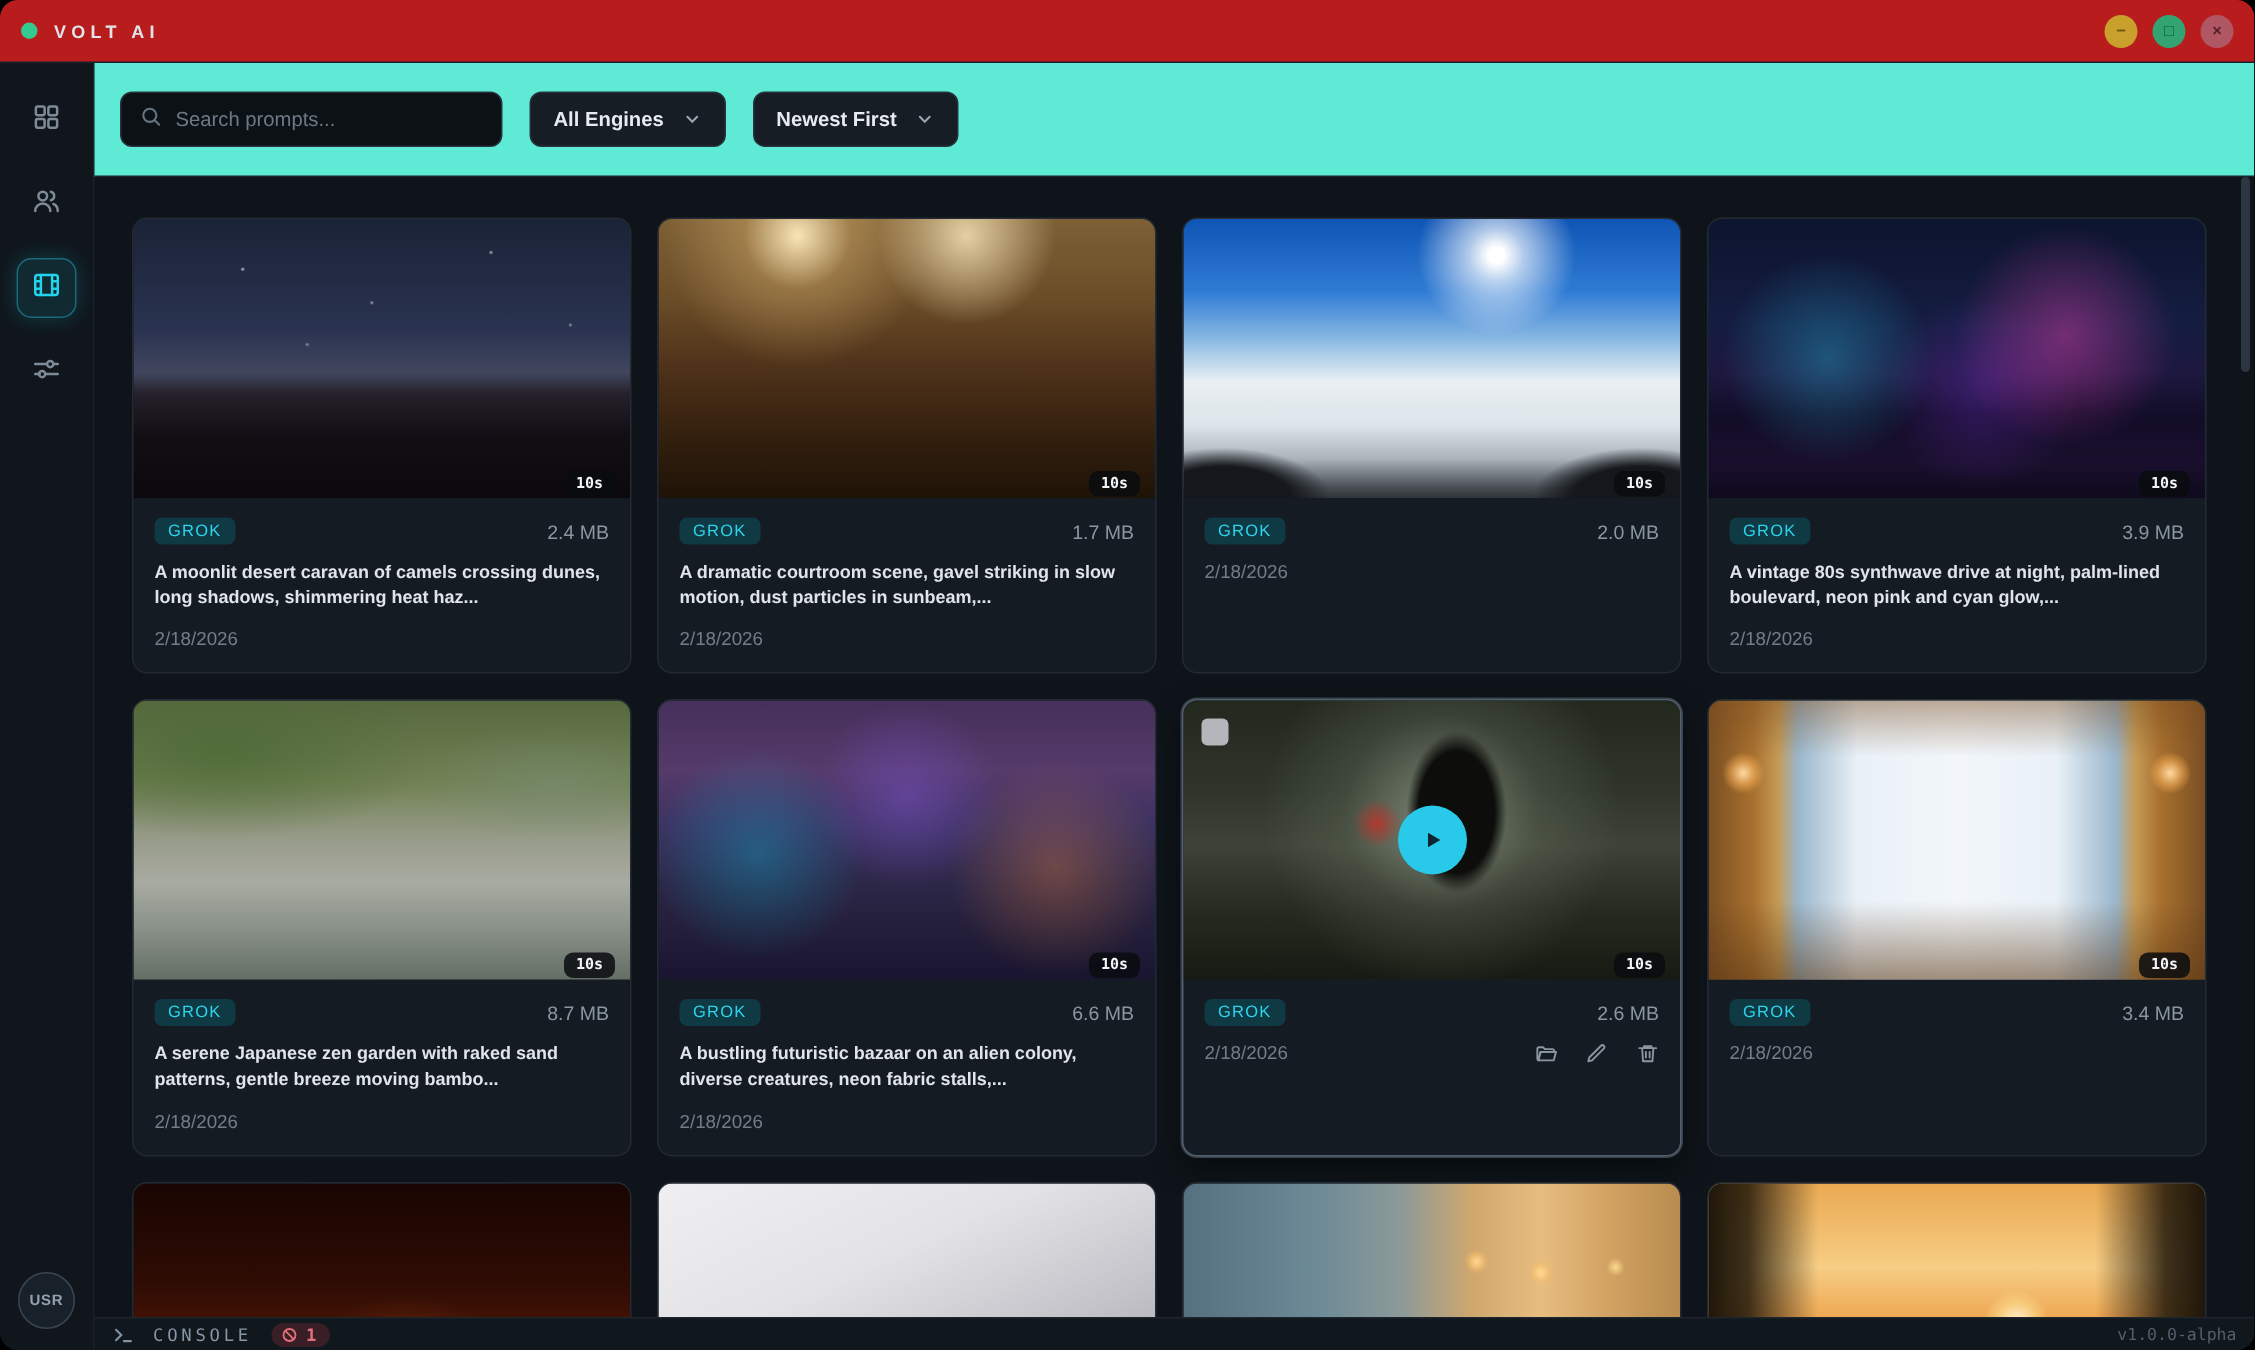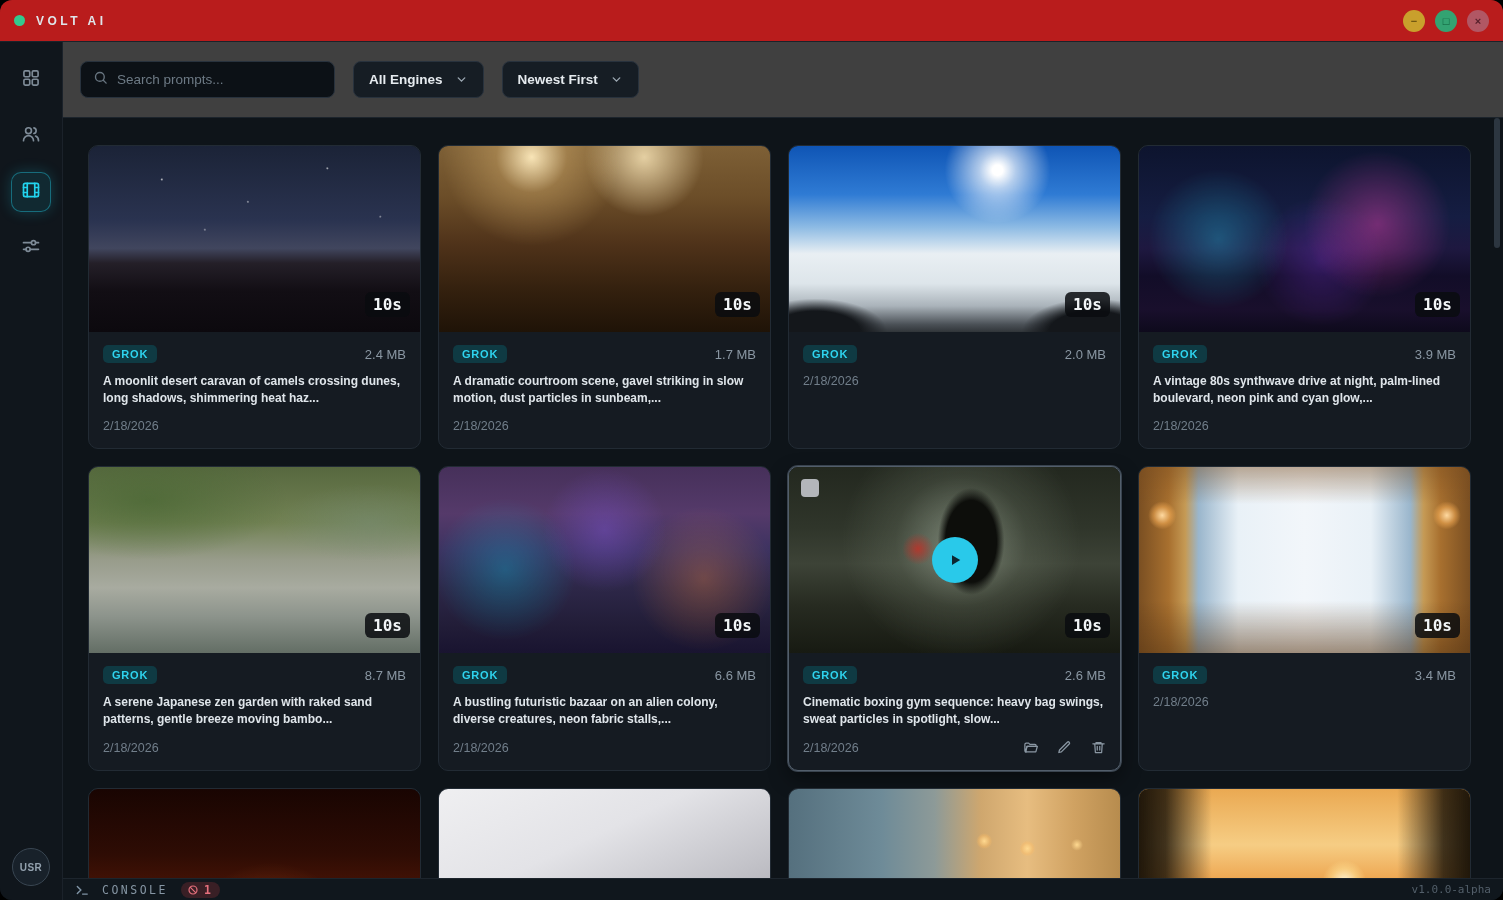--- a/index.html
+++ b/index.html
@@ -32,46 +32,46 @@
               border:1px solid transparent; }
   .nav-item.active { color:#22d3ee; background:rgba(34,211,238,.10);
               border:1px solid rgba(34,211,238,.40); box-shadow:0 0 14px rgba(34,211,238,.22); }
   .avatar { margin-top:auto; width:38px; height:38px; border-radius:50%; background:#18212a;
             border:1px solid #394652; color:#93a1ae; font-size:10px; font-weight:bold;
             letter-spacing:.5px; display:flex; align-items:center; justify-content:center; }
 
   .main { flex:1; display:flex; flex-direction:column; min-width:0; }
 
   
-  .header { height:76px; flex:none; background:#404040; border-bottom:1px solid #1c242c;
+  .header { height:76px; flex:none; background:#5eead4; border-bottom:1px solid #1c242c;
             display:flex; align-items:center; gap:18px; padding:0 17px; }
   .search { width:255px; height:37px; background:#0c1116; border:1px solid #28323d;
             border-radius:8px; display:flex; align-items:center; gap:9px; padding:0 12px;
             color:#67747f; }
   .search input { background:none; border:none; outline:none; width:100%; color:#cfd6dc;
             font-size:13.5px; font-family:"Liberation Sans",sans-serif; }
   .search input::placeholder { color:#6d7a85; }
   .select { height:37px; background:#161d24; border:1px solid #28323d; border-radius:8px;
             display:flex; align-items:center; gap:12px; padding:0 15px; cursor:pointer; }
   .select span { color:#e6ebef; font-size:13.5px; font-weight:bold; }
   .select .chev { color:#9aa6b0; display:flex; }
 
   
   .content { flex:1; position:relative; overflow:hidden; background:#0e1419; }
   .grid { display:grid; grid-template-columns:repeat(4,1fr); gap:17px; padding:27px 32px 0 25px; }
   .card { background:#151b22; border:1px solid #222b34; border-radius:10px; overflow:hidden;
           display:flex; flex-direction:column; }
   .card.selected { border-color:#525e6b; box-shadow:0 0 0 1px #39434e, 0 8px 20px rgba(0,0,0,.45); }
   .thumb { position:relative; aspect-ratio:16/9; background:#000; }
-  .dur { position:absolute; right:10px; bottom:15px; background:rgba(9,12,15,.85); color:#f2f5f7;
-         font-family:"DejaVu Sans Mono",monospace; font-size:16px; font-weight:bold;
+  .dur { position:absolute; right:10px; bottom:1px; background:rgba(9,12,15,.85); color:#f2f5f7;
+         font-family:"DejaVu Sans Mono",monospace; font-size:10px; font-weight:bold;
          padding:3px 8px; border-radius:6px; }
   .meta { padding:13px 14px 14px; }
   .row1 { display:flex; justify-content:space-between; align-items:center; margin-bottom:10px; }
-  .badge { background:#0f3a43; color:#2ed3ee; font-size:11px; font-weight:bold;
+  .badge { background:#0f3a43; color:#2ed3ee; font-size:11px; font-weight:normal;
            letter-spacing:.8px; padding:3px 9px; border-radius:5px; }
   .size { color:#8a97a3; font-size:13px; }
   .title { color:#dfe5ea; font-size:12px; font-weight:bold; line-height:1.38;
            margin-bottom:12px; display:-webkit-box; -webkit-line-clamp:2;
            -webkit-box-orient:vertical; overflow:hidden; }
   .row2 { display:flex; justify-content:space-between; align-items:center; min-height:16px; }
   .date { color:#717e8a; font-size:12.5px; }
   .actions { display:flex; gap:19px; }
   .actions button { background:none; border:none; color:#8a97a3; cursor:pointer;
                     display:flex; padding:0; }
@@ -349,21 +349,20 @@
                   </svg>
                 </button>
               </div>
               <span class="dur">10s</span>
             </div>
             <div class="meta">
               <div class="row1">
                 <span class="badge">GROK</span>
                 <span class="size">2.6 MB</span>
               </div>
-              <div class="title">Cinematic boxing gym sequence: heavy bag swings, sweat particles in spotlight, slow...</div>
               <div class="row2">
                 <span class="date">2/18/2026</span>
                 <span class="actions">
                   <button>
                     <svg width="15" height="15" viewBox="0 0 24 24" fill="none" stroke="currentColor" stroke-width="2" stroke-linecap="round" stroke-linejoin="round">
                       <path d="M3 7a2 2 0 0 1 2-2h4l2 2h8a2 2 0 0 1 2 2v1H6.5L4 19H5a2 2 0 0 1-2-2z"></path>
                         <path d="M6.5 10H23l-2.5 9H4z"></path>
                     </svg>
                   </button>
                   <button>

